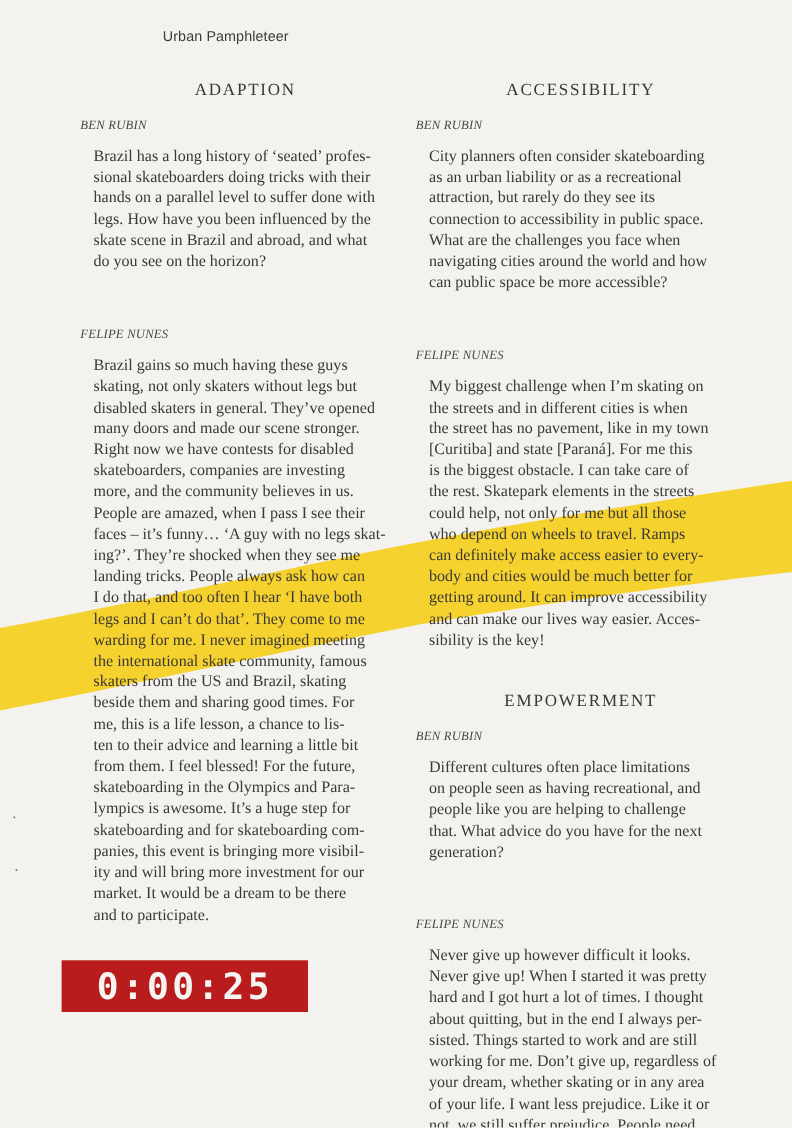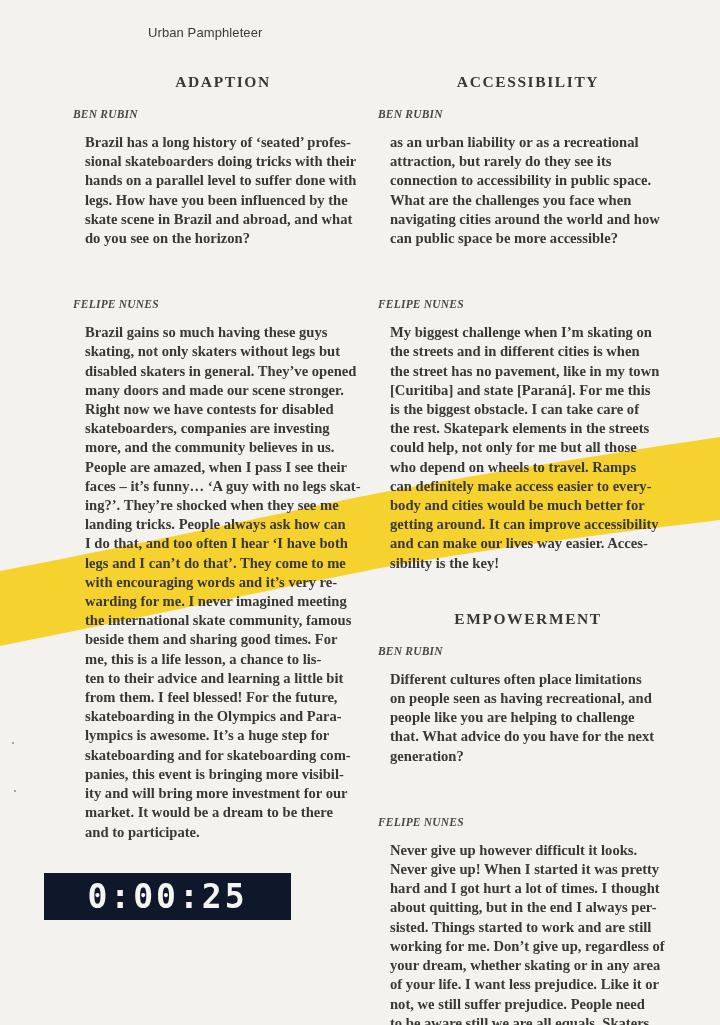--- a/index.html
+++ b/index.html
@@ -14,21 +14,21 @@
     .stripe {
       position: absolute; left: 0; top: 0; width: 720px; height: 1025px;
       pointer-events: none; z-index: 1;
     }
     .content { position: absolute; left: 0; top: 0; width: 720px; height: 1025px; z-index: 2; }
     .running-head {
       position: absolute; left: 148px; top: 25px;
       font-family: "Liberation Sans", "DejaVu Sans", sans-serif;
       font-size: 13px; color: #3a3a3a; letter-spacing: 0.1px;
     }
-    .col { position: absolute; width: 300px; font-weight: bold; }
+    .col { position: absolute; width: 300px; }
     .col.left { left: 73px; top: 72px; }
     .col.right { left: 378px; top: 72px; }
     .section-title {
       text-align: center;
       font-family: "Liberation Serif", serif;
       font-size: 15.5px; letter-spacing: 1.6px;
       color: #3a3836; margin: 0 0 3px 0; height: 20px; line-height: 20px;
     }
     .speaker {
       font-family: "Liberation Serif", serif;
@@ -36,22 +36,22 @@
       line-height: 14px; height: 14px; letter-spacing: 0.2px; margin-top: 15px;
     }
     .para {
       font-family: "Liberation Serif", serif;
       font-size: 14.6px; line-height: 19.2px; color: #3a3836;
       margin: 12px;
     }
     .line { display: block; white-space: nowrap; }
     .gap-big { height: 22px; }
     .timer {
-      position: absolute; left: 44px; top: 873px; width: 247px; height: 47px;
-      background: #0f172a;
+      position: absolute; left: 56px; top: 873px; width: 224px; height: 47px;
+      background: #b91c1c;
       display: flex; align-items: center; justify-content: center;
     }
     .timer span {
       font-family: "DejaVu Sans Mono", "Liberation Mono", monospace;
       font-weight: bold; font-size: 33px; color: #f4f4f0;
       letter-spacing: 3px;
     }
     .mark { position: absolute; width: 2px; height: 2px; background: #8a8884; border-radius: 1px; }
   </style>
 </head>
@@ -84,41 +84,42 @@
         <span class="line">many doors and made our scene stronger.</span>
         <span class="line">Right now we have contests for disabled</span>
         <span class="line">skateboarders, companies are investing</span>
         <span class="line">more, and the community believes in us.</span>
         <span class="line">People are amazed, when I pass I see their</span>
         <span class="line">faces – it’s funny… ‘A guy with no legs skat-</span>
         <span class="line">ing?’. They’re shocked when they see me</span>
         <span class="line">landing tricks. People always ask how can</span>
         <span class="line">I do that, and too often I hear ‘I have both</span>
         <span class="line">legs and I can’t do that’. They come to me</span>
-        <span class="line">with encouraging words and it’s very re-</span>
         <span class="line">warding for me. I never imagined meeting</span>
         <span class="line">the international skate community, famous</span>
+        <span class="line">skaters from the US and Brazil, skating</span>
         <span class="line">beside them and sharing good times. For</span>
         <span class="line">me, this is a life lesson, a chance to lis-</span>
         <span class="line">ten to their advice and learning a little bit</span>
         <span class="line">from them. I feel blessed! For the future,</span>
         <span class="line">skateboarding in the Olympics and Para-</span>
         <span class="line">lympics is awesome. It’s a huge step for</span>
         <span class="line">skateboarding and for skateboarding com-</span>
         <span class="line">panies, this event is bringing more visibil-</span>
         <span class="line">ity and will bring more investment for our</span>
         <span class="line">market. It would be a dream to be there</span>
         <span class="line">and to participate.</span>
       </p>
   </div>
 
   <div class="col right">
     <div class="section-title">ACCESSIBILITY</div>
     <div class="speaker">BEN RUBIN</div>
     <p class="para">
+        <span class="line">City planners often consider skateboarding</span>
         <span class="line">as an urban liability or as a recreational</span>
         <span class="line">attraction, but rarely do they see its</span>
         <span class="line">connection to accessibility in public space.</span>
         <span class="line">What are the challenges you face when</span>
         <span class="line">navigating cities around the world and how</span>
         <span class="line">can public space be more accessible?</span>
       </p>
     <div class="gap-big"></div>
     <div class="speaker">FELIPE NUNES</div>
     <p class="para">

